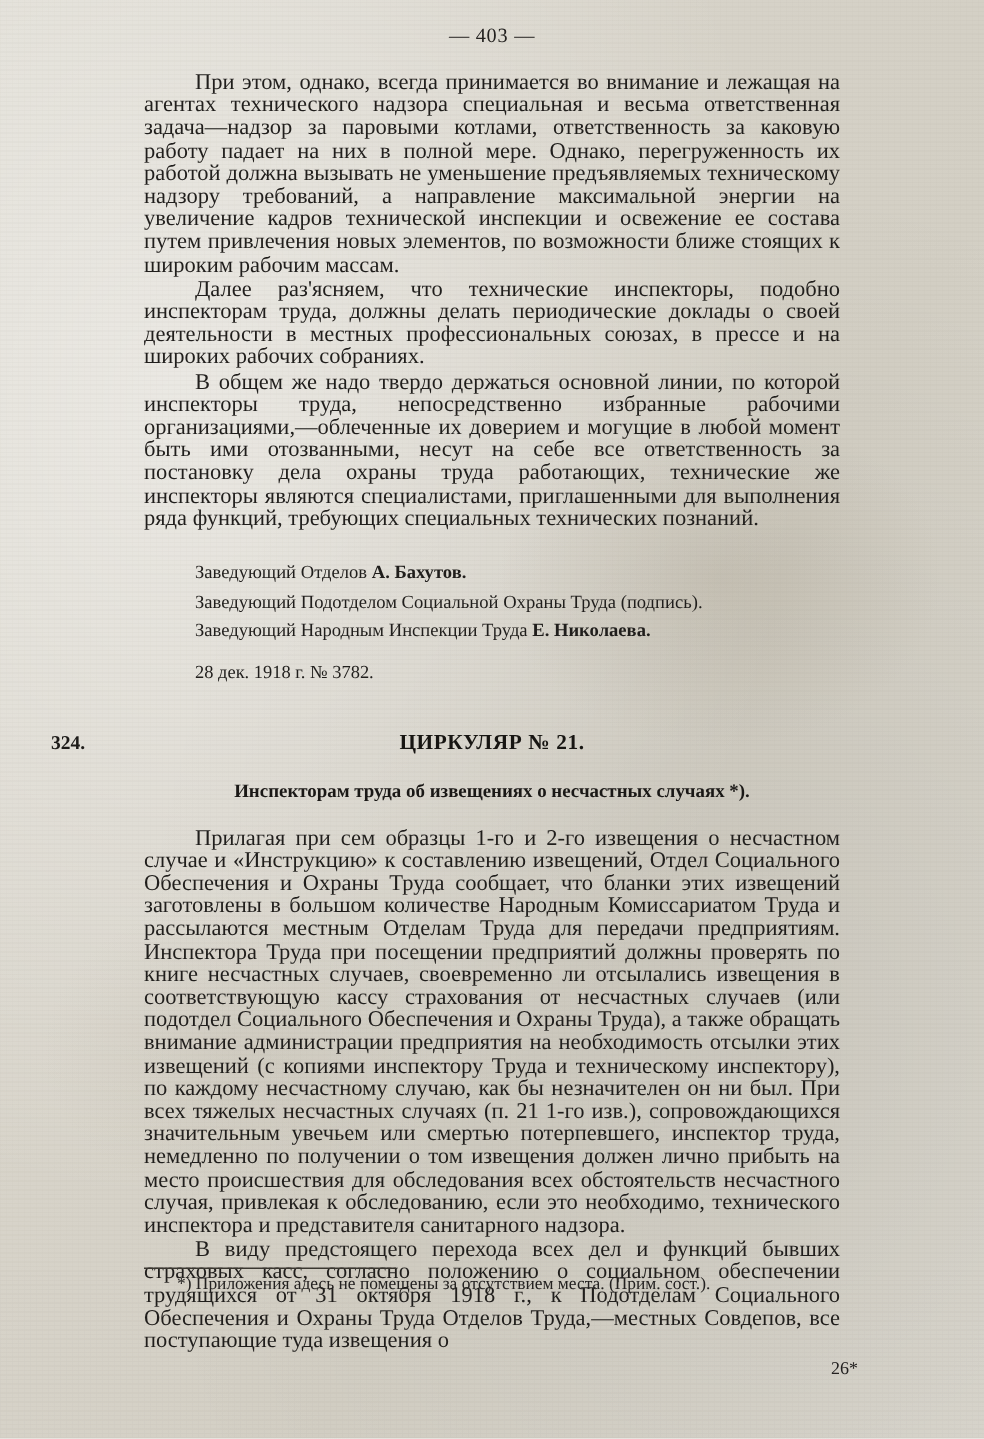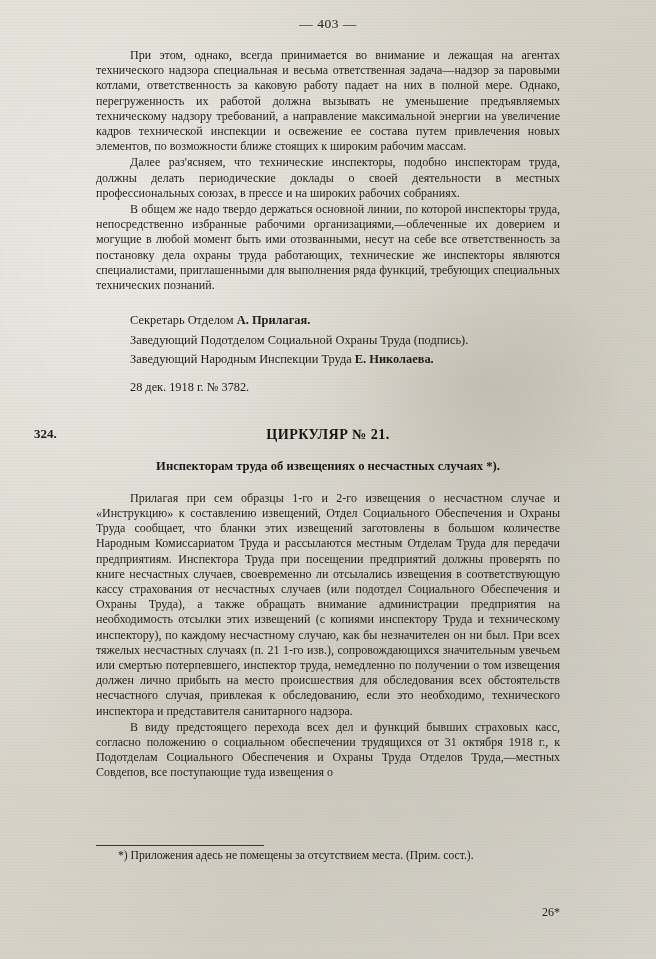--- a/index.html
+++ b/index.html
@@ -67,21 +67,21 @@
 
   .body-col {
     position: absolute;
     left: 96px;
     top: 48px;
     width: 464px;
   }
 
   p.para {
     margin: 0 0 0 0;
-    font-size: 12px;
+    font-size: 15px;
     line-height: 15.2px;
     text-align: justify;
     text-justify: inter-word;
     text-indent: 34px;
     color: #201e1c;
     hyphens: manual;
   }
   p.para + p.para {
     margin-top: 1px;
   }
@@ -149,21 +149,21 @@
     left: 96px;
     top: 848px;
     width: 464px;
     font-size: 11.6px;
     line-height: 15px;
     color: #232120;
     text-indent: 22px;
   }
   .sheet-sig {
     position: absolute;
-    right: 96px;
+    right: 84px;
     top: 905px;
     font-size: 12px;
     color: #232120;
   }
 </style>
 </head>
 <body>
 
 <div class="page">
   <div class="grain"></div>
@@ -175,22 +175,22 @@
     <div class="page-number">— 403 —</div>
 
     <div class="body-col">
 
       <p class="para">При этом, однако, всегда принимается во внимание и лежащая на агентах технического надзора специальная и весьма ответственная задача—надзор за паровыми котлами, ответственность за каковую работу падает на них в полной мере. Однако, перегруженность их работой должна вызывать не уменьшение предъявляемых техническому надзору требований, а направление максимальной энергии на увеличение кадров технической инспекции и освежение ее состава путем привлечения новых элементов, по возможности ближе стоящих к широким рабочим массам.</p>
       <p class="para">Далее раз'ясняем, что технические инспекторы, подобно инспекторам труда, должны делать периодические доклады о своей деятельности в местных профессиональных союзах, в прессе и на широких рабочих собраниях.</p>
       <p class="para">В общем же надо твердо держаться основной линии, по которой инспекторы труда, непосредственно избранные рабочими организациями,—облеченные их доверием и могущие в любой момент быть ими отозванными, несут на себе все ответственность за постановку дела охраны труда работающих, технические же инспекторы являются специалистами, приглашенными для выполнения ряда функций, требующих специальных технических познаний.</p>
 
       <div class="sig-block">
         <div class="sig-line">
-          <span>Секретарь Отделом</span>
-          <b>А. Прилагая.</b>
+          <span>Заведующий Отделов</span>
+          <b>А. Бахутов.</b>
         </div>
         <div class="sig-line">
           <span>Заведующий Подотделом Социальной Охраны Труда</span>
           <span>(подпись).</span>
         </div>
         <div class="sig-line">
           <span>Заведующий Народным Инспекции Труда</span>
           <b>Е. Николаева.</b>
         </div>
         <div class="date-line">28 дек. 1918 г. № 3782.</div>

